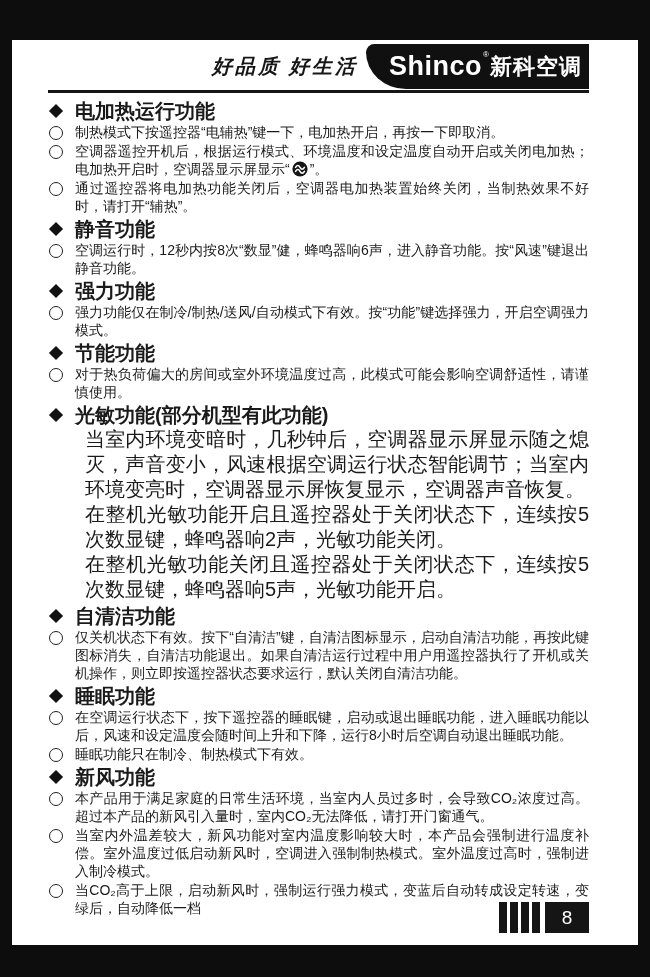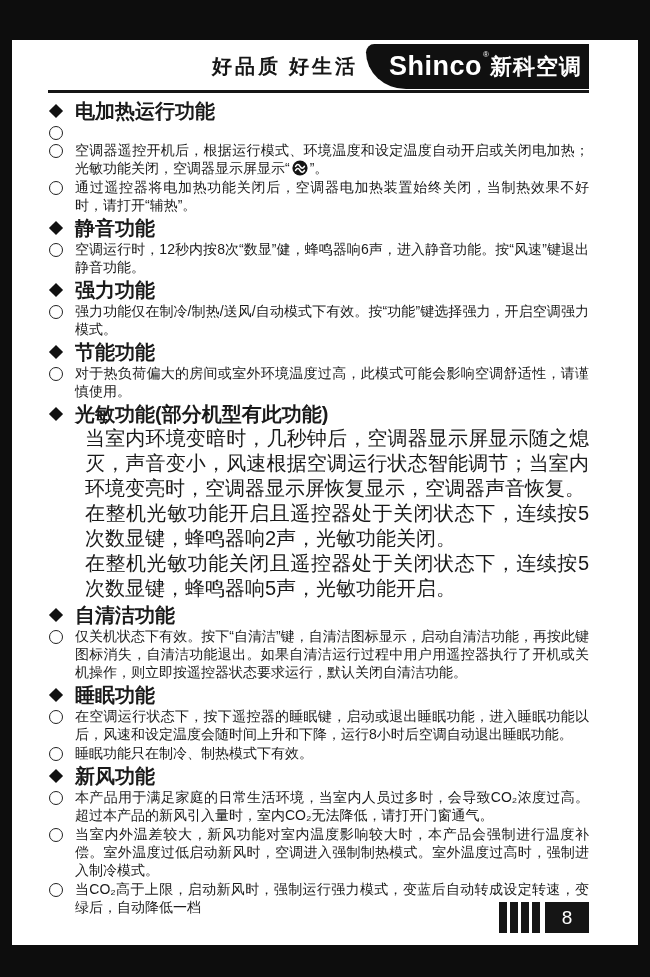--- a/index.html
+++ b/index.html
@@ -10,21 +10,21 @@
     color:#1a1a1a;
   }
   .page{
     position:absolute;left:12px;top:40px;width:626px;height:905px;
     background:#ffffff;overflow:hidden;
   }
   
   .tagline{
     position:absolute;top:13px;left:140px;width:206px;text-align:right;
     font-family:"Liberation Serif","DejaVu Serif",serif;
-    font-weight:bold;font-size:20px;letter-spacing:3px;
+    font-style:italic;font-weight:bold;font-size:20px;letter-spacing:3px;
     color:#161616;white-space:nowrap;
   }
   .banner{
     position:absolute;left:354px;top:4px;width:223px;height:45px;
     background:#101010;
     border-bottom-left-radius:48px 44px;border-top-left-radius:10px;
     display:flex;align-items:center;justify-content:center;
     padding-left:16px;box-sizing:border-box;color:#fff;
   }
   .brand-en{font-size:27px;font-weight:bold;letter-spacing:.5px;line-height:1;}
@@ -61,24 +61,25 @@
 
   <div class="content">
 
     <section class="sec">
       <div class="sec-title">
         <span class="diamond"></span>
         <span>电加热运行功能</span>
       </div>
       <div class="item">
         <span class="ring"></span>
+        <p class="txt">制热模式下按遥控器“电辅热”键一下，电加热开启，再按一下即取消。</p>
       </div>
       <div class="item">
         <span class="ring"></span>
-        <p class="txt"><span>空调器遥控开机后，根据运行模式、环境温度和设定温度自动开启或关闭电加热；光敏功能关闭，空调器显示屏显示“</span><svg class="heat-icon" width="16" height="16" viewBox="0 0 20 20">
+        <p class="txt"><span>空调器遥控开机后，根据运行模式、环境温度和设定温度自动开启或关闭电加热；电加热开启时，空调器显示屏显示“</span><svg class="heat-icon" width="16" height="16" viewBox="0 0 20 20">
               <circle cx="10" cy="10" r="9.5" fill="#151515"></circle>
               <path d="M4.5 8 q2.8 -4.6 5.5 0 q2.8 4.6 5.5 0" stroke="#ffffff" stroke-width="2" fill="none" stroke-linecap="round"></path>
               <path d="M4.5 13 q2.8 -4.6 5.5 0 q2.8 4.6 5.5 0" stroke="#ffffff" stroke-width="2" fill="none" stroke-linecap="round"></path>
             </svg><span>”。</span></p>
       </div>
       <div class="item">
         <span class="ring"></span>
         <p class="txt">通过遥控器将电加热功能关闭后，空调器电加热装置始终关闭，当制热效果不好时，请打开“辅热”。</p>
       </div>
     </section>

